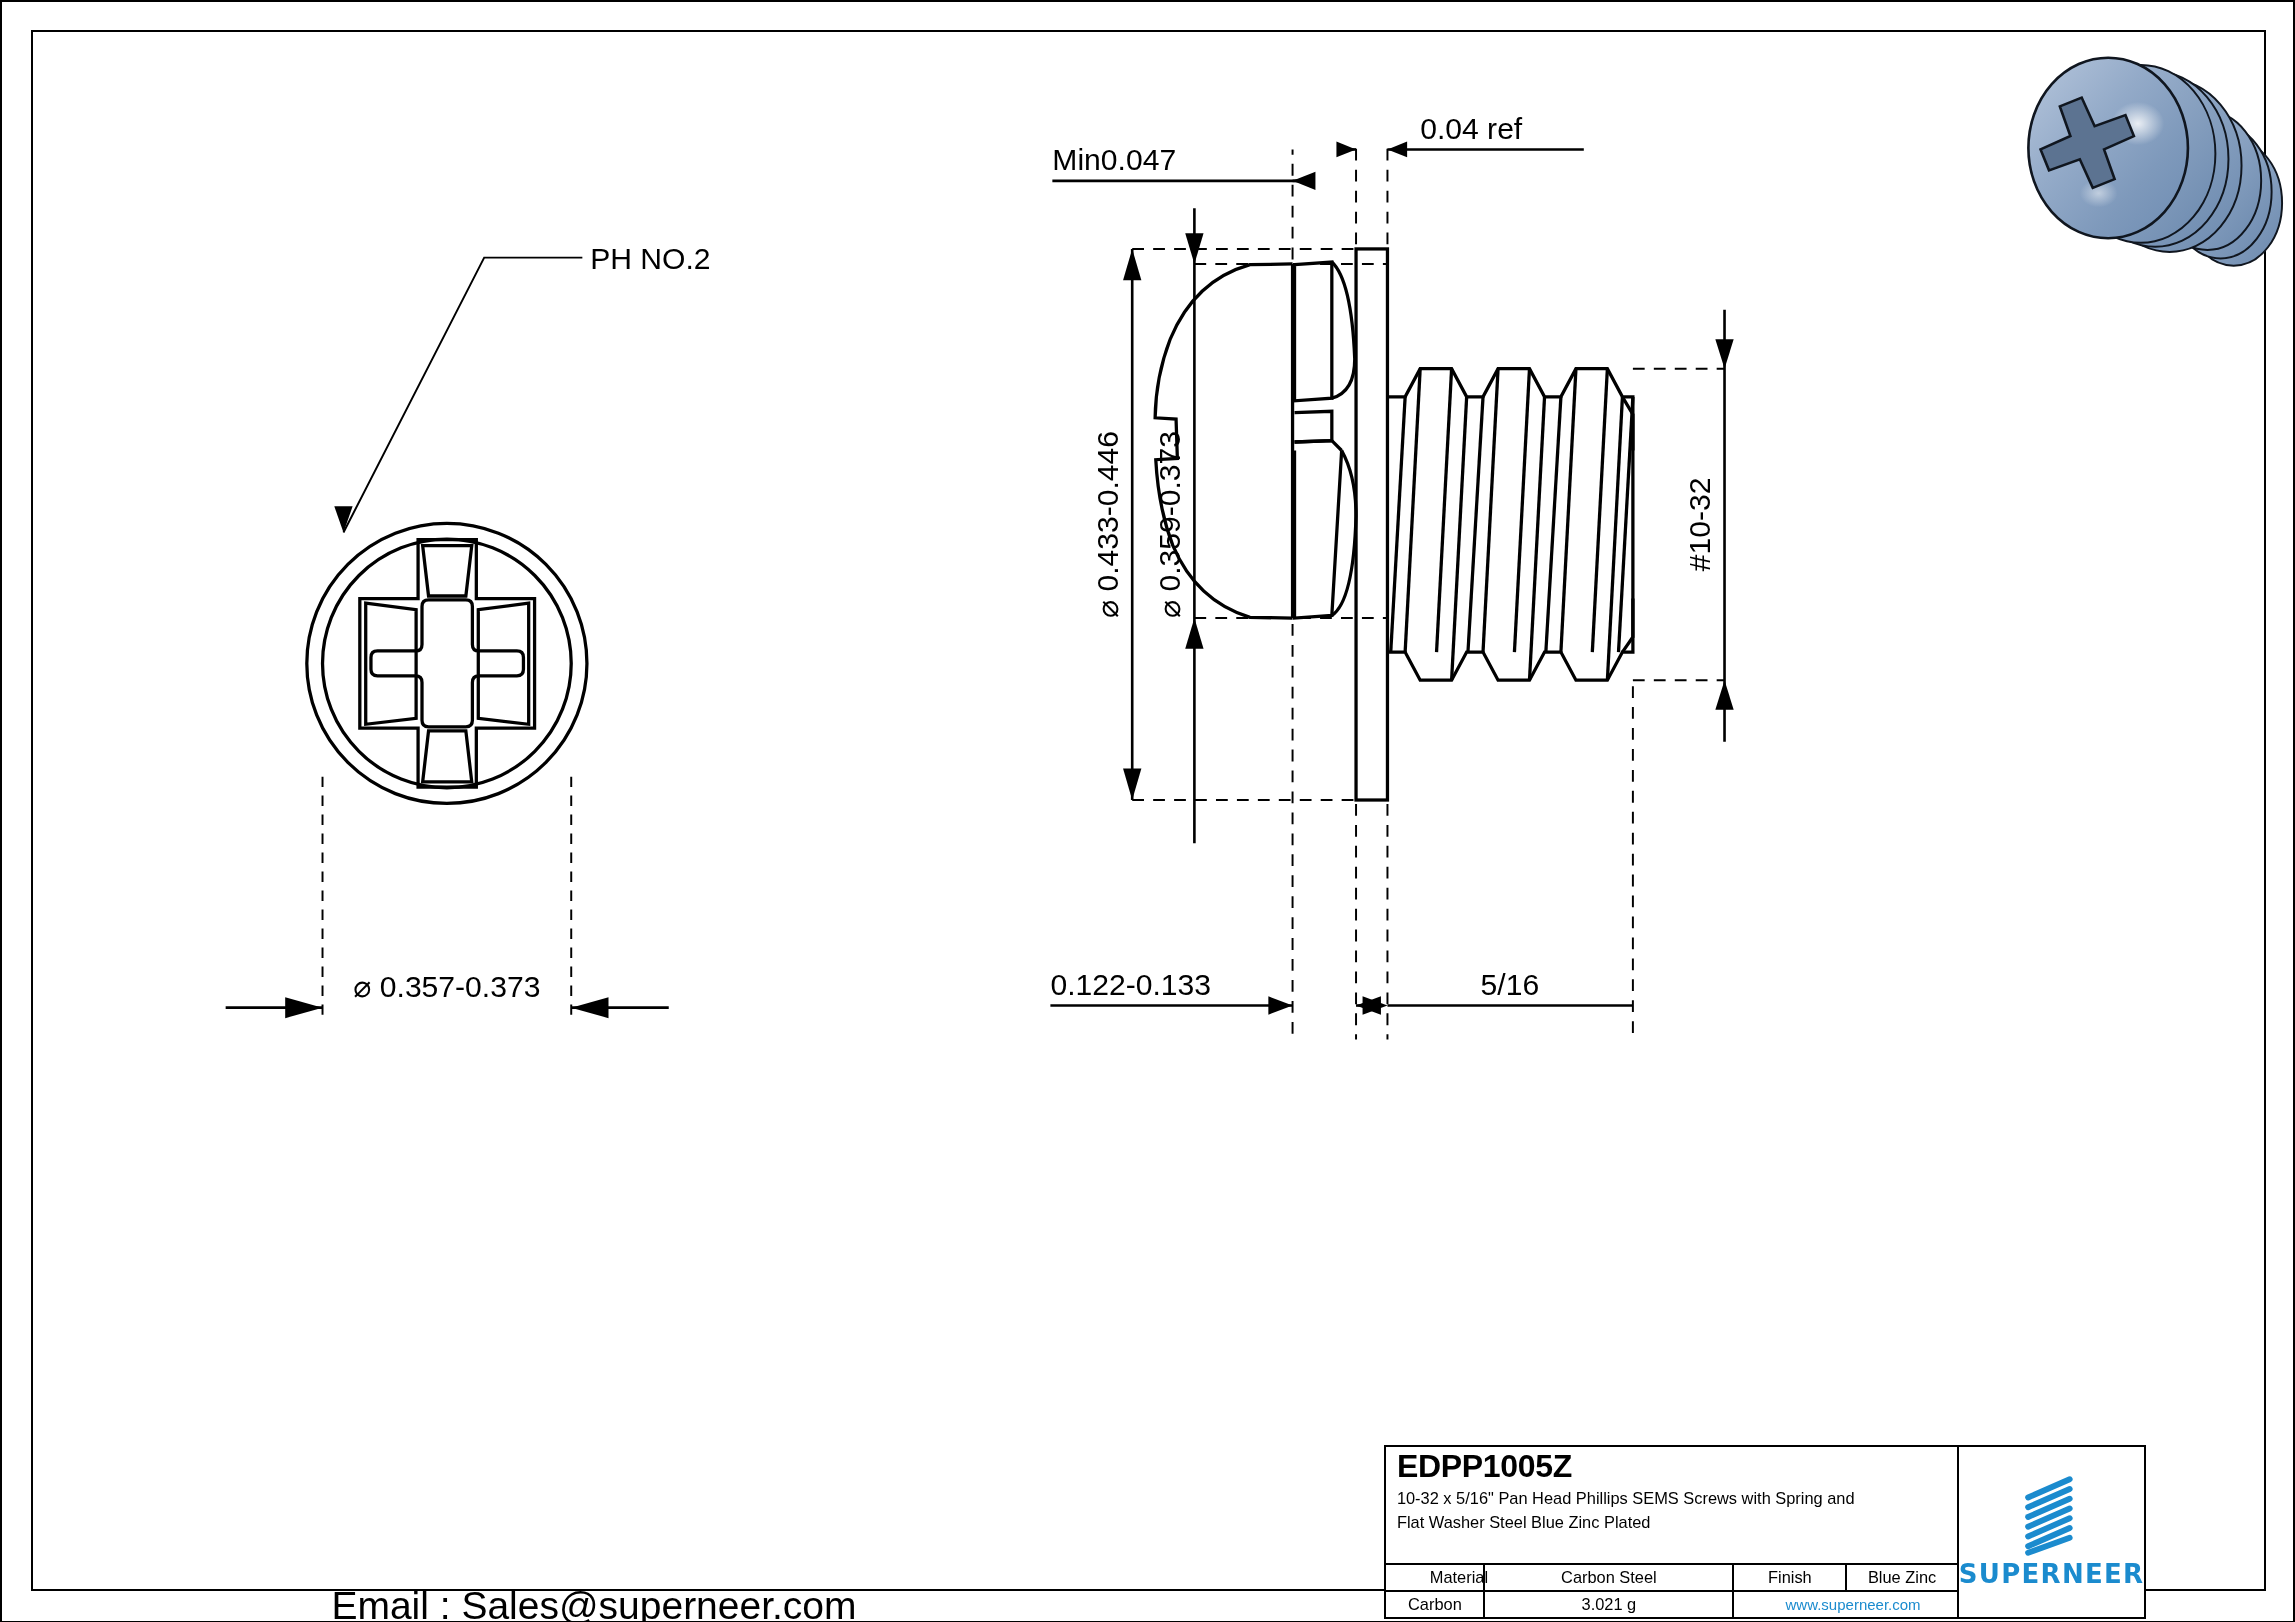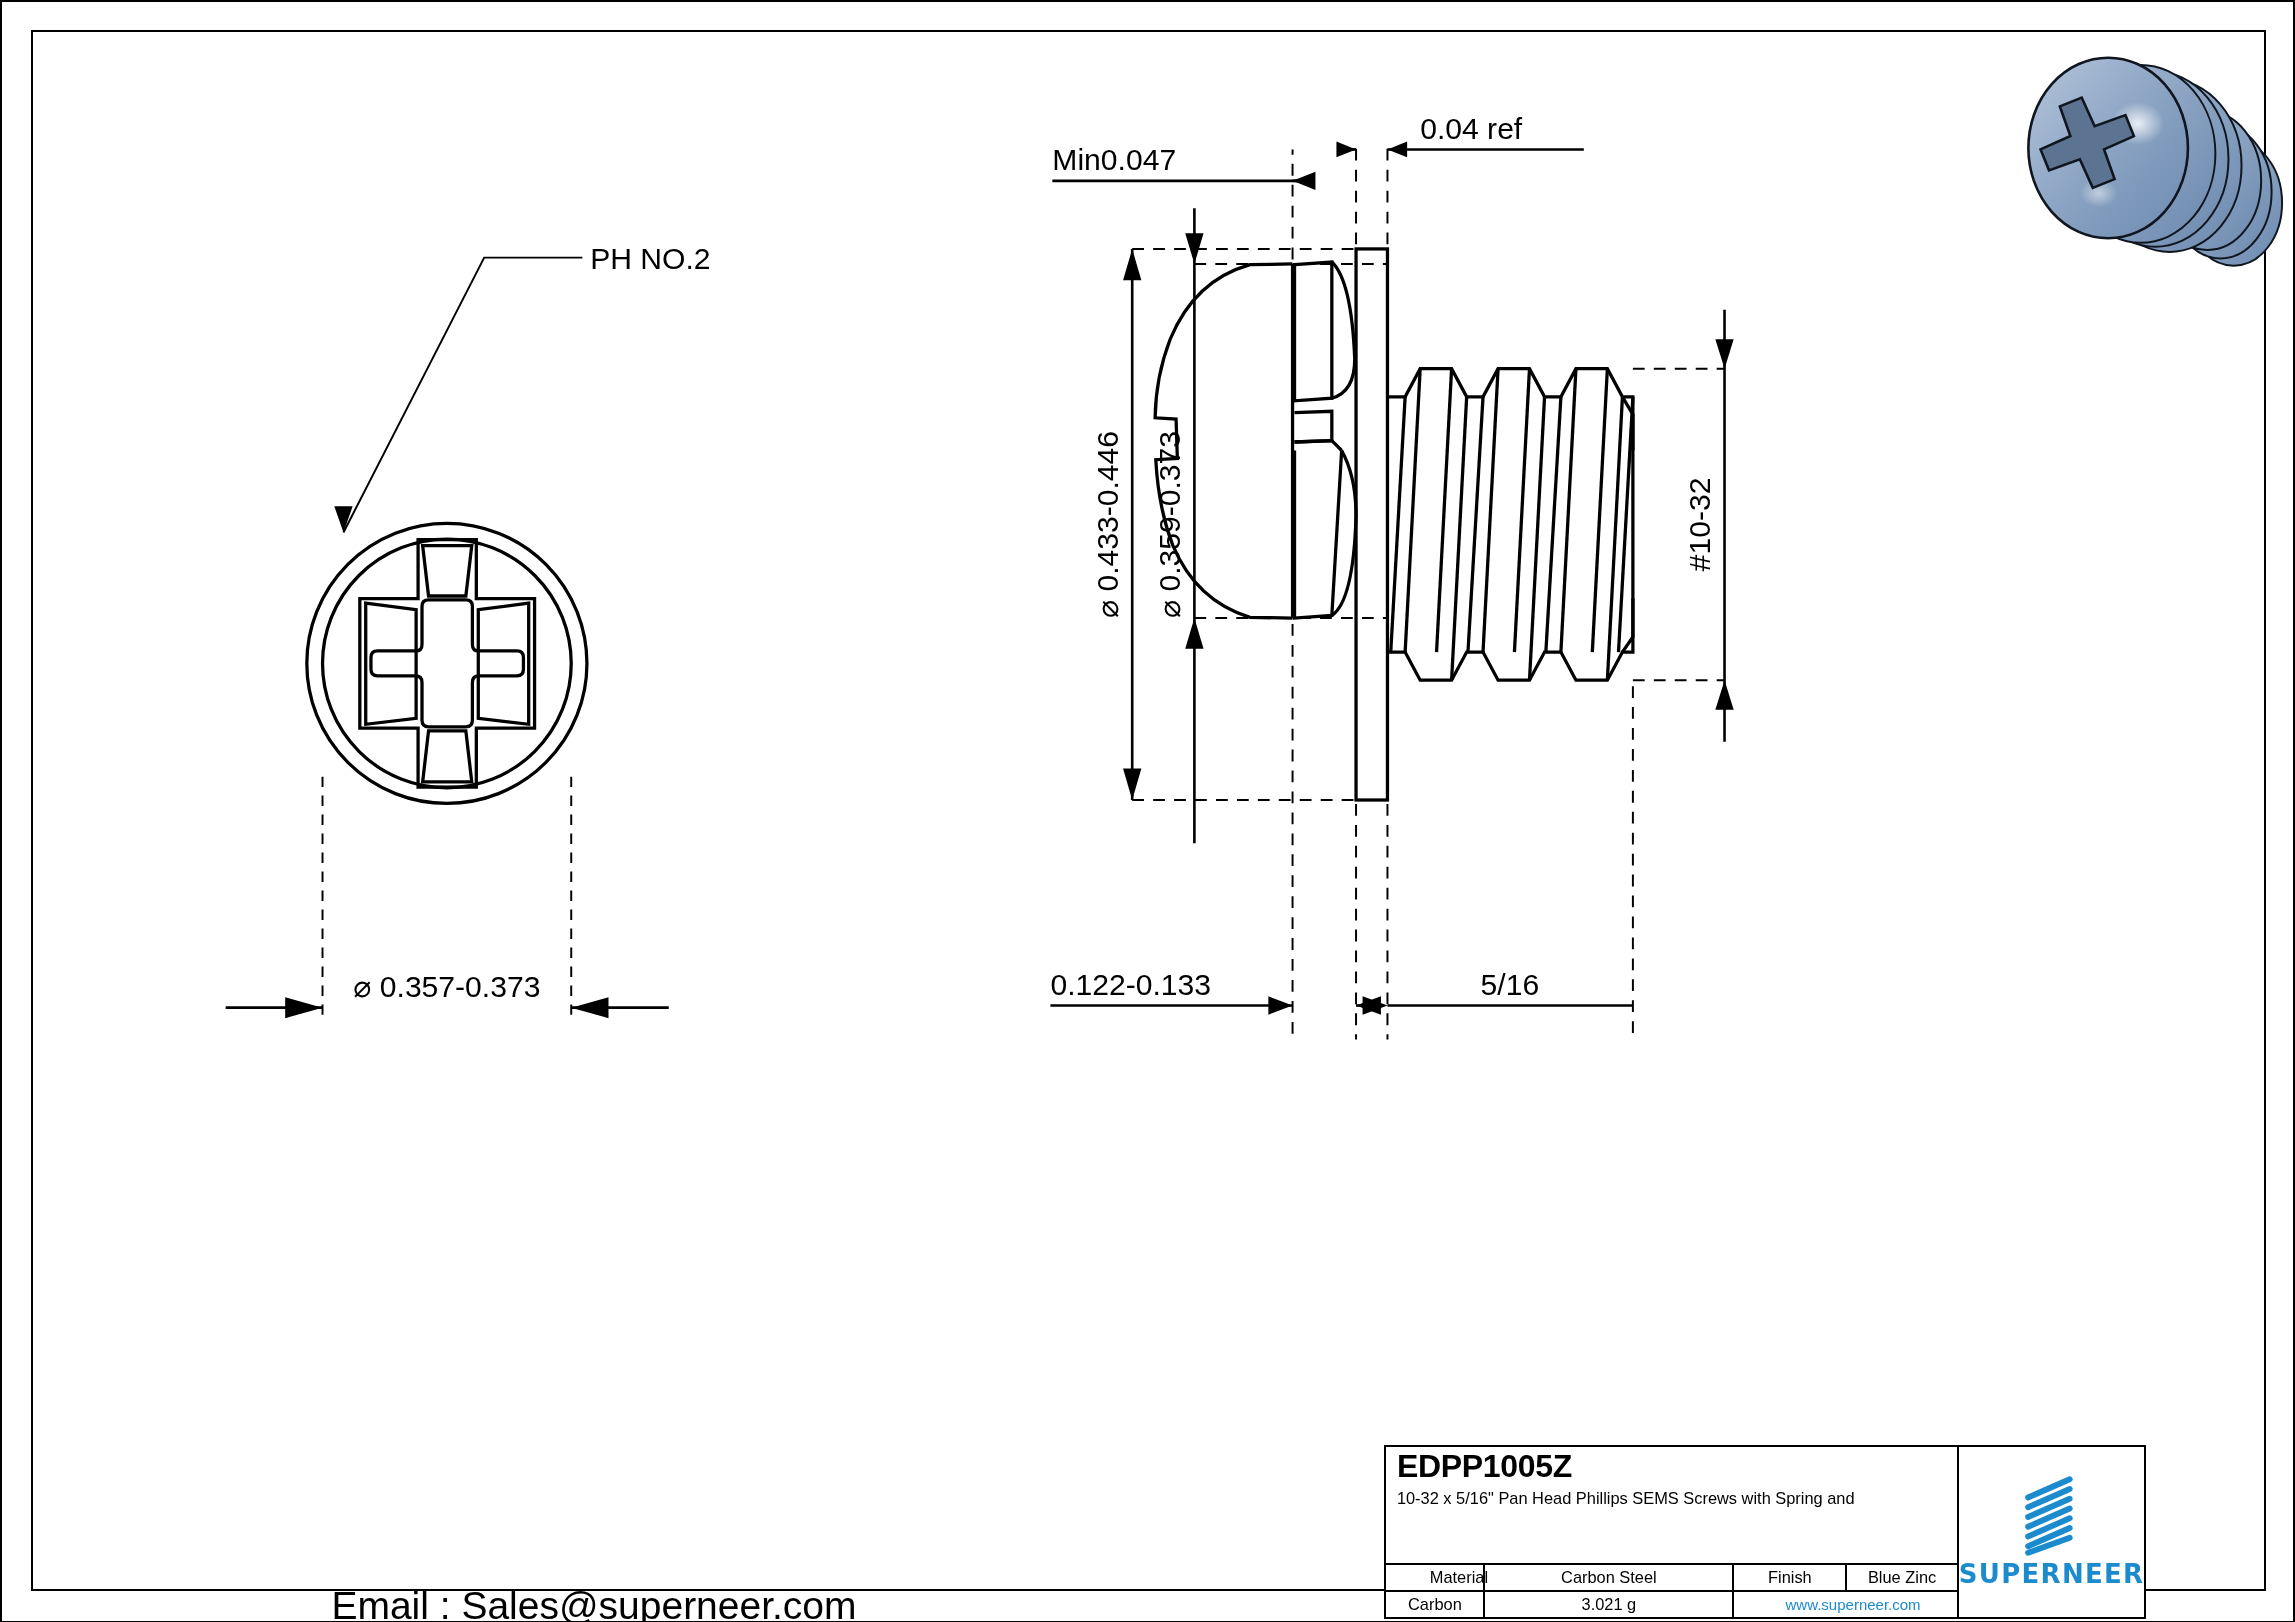--- a/index.html
+++ b/index.html
@@ -249,20 +249,21 @@
     </svg>
 
     <div id="email">Email : Sales@superneer.com</div>
 
     <div id="titleblock">
       <div id="tb-left">
         <div id="tb-desc">
           <div id="tb-partno">EDPP1005Z</div>
           <div id="tb-descline">
             <div>10-32 x 5/16" Pan Head Phillips SEMS Screws with Spring and</div>
+            <div>Flat Washer Steel Blue Zinc Plated</div>
           </div>
         </div>
         <div class="tb-row">
           <div class="tb-cell c-mat">Material</div>
           <div class="tb-cell c-matv">Carbon Steel</div>
           <div class="tb-cell c-fin">Finish</div>
           <div class="tb-cell c-finv">Blue Zinc</div>
         </div>
         <div class="tb-row">
           <div class="tb-cell c-wt">Carbon</div>

